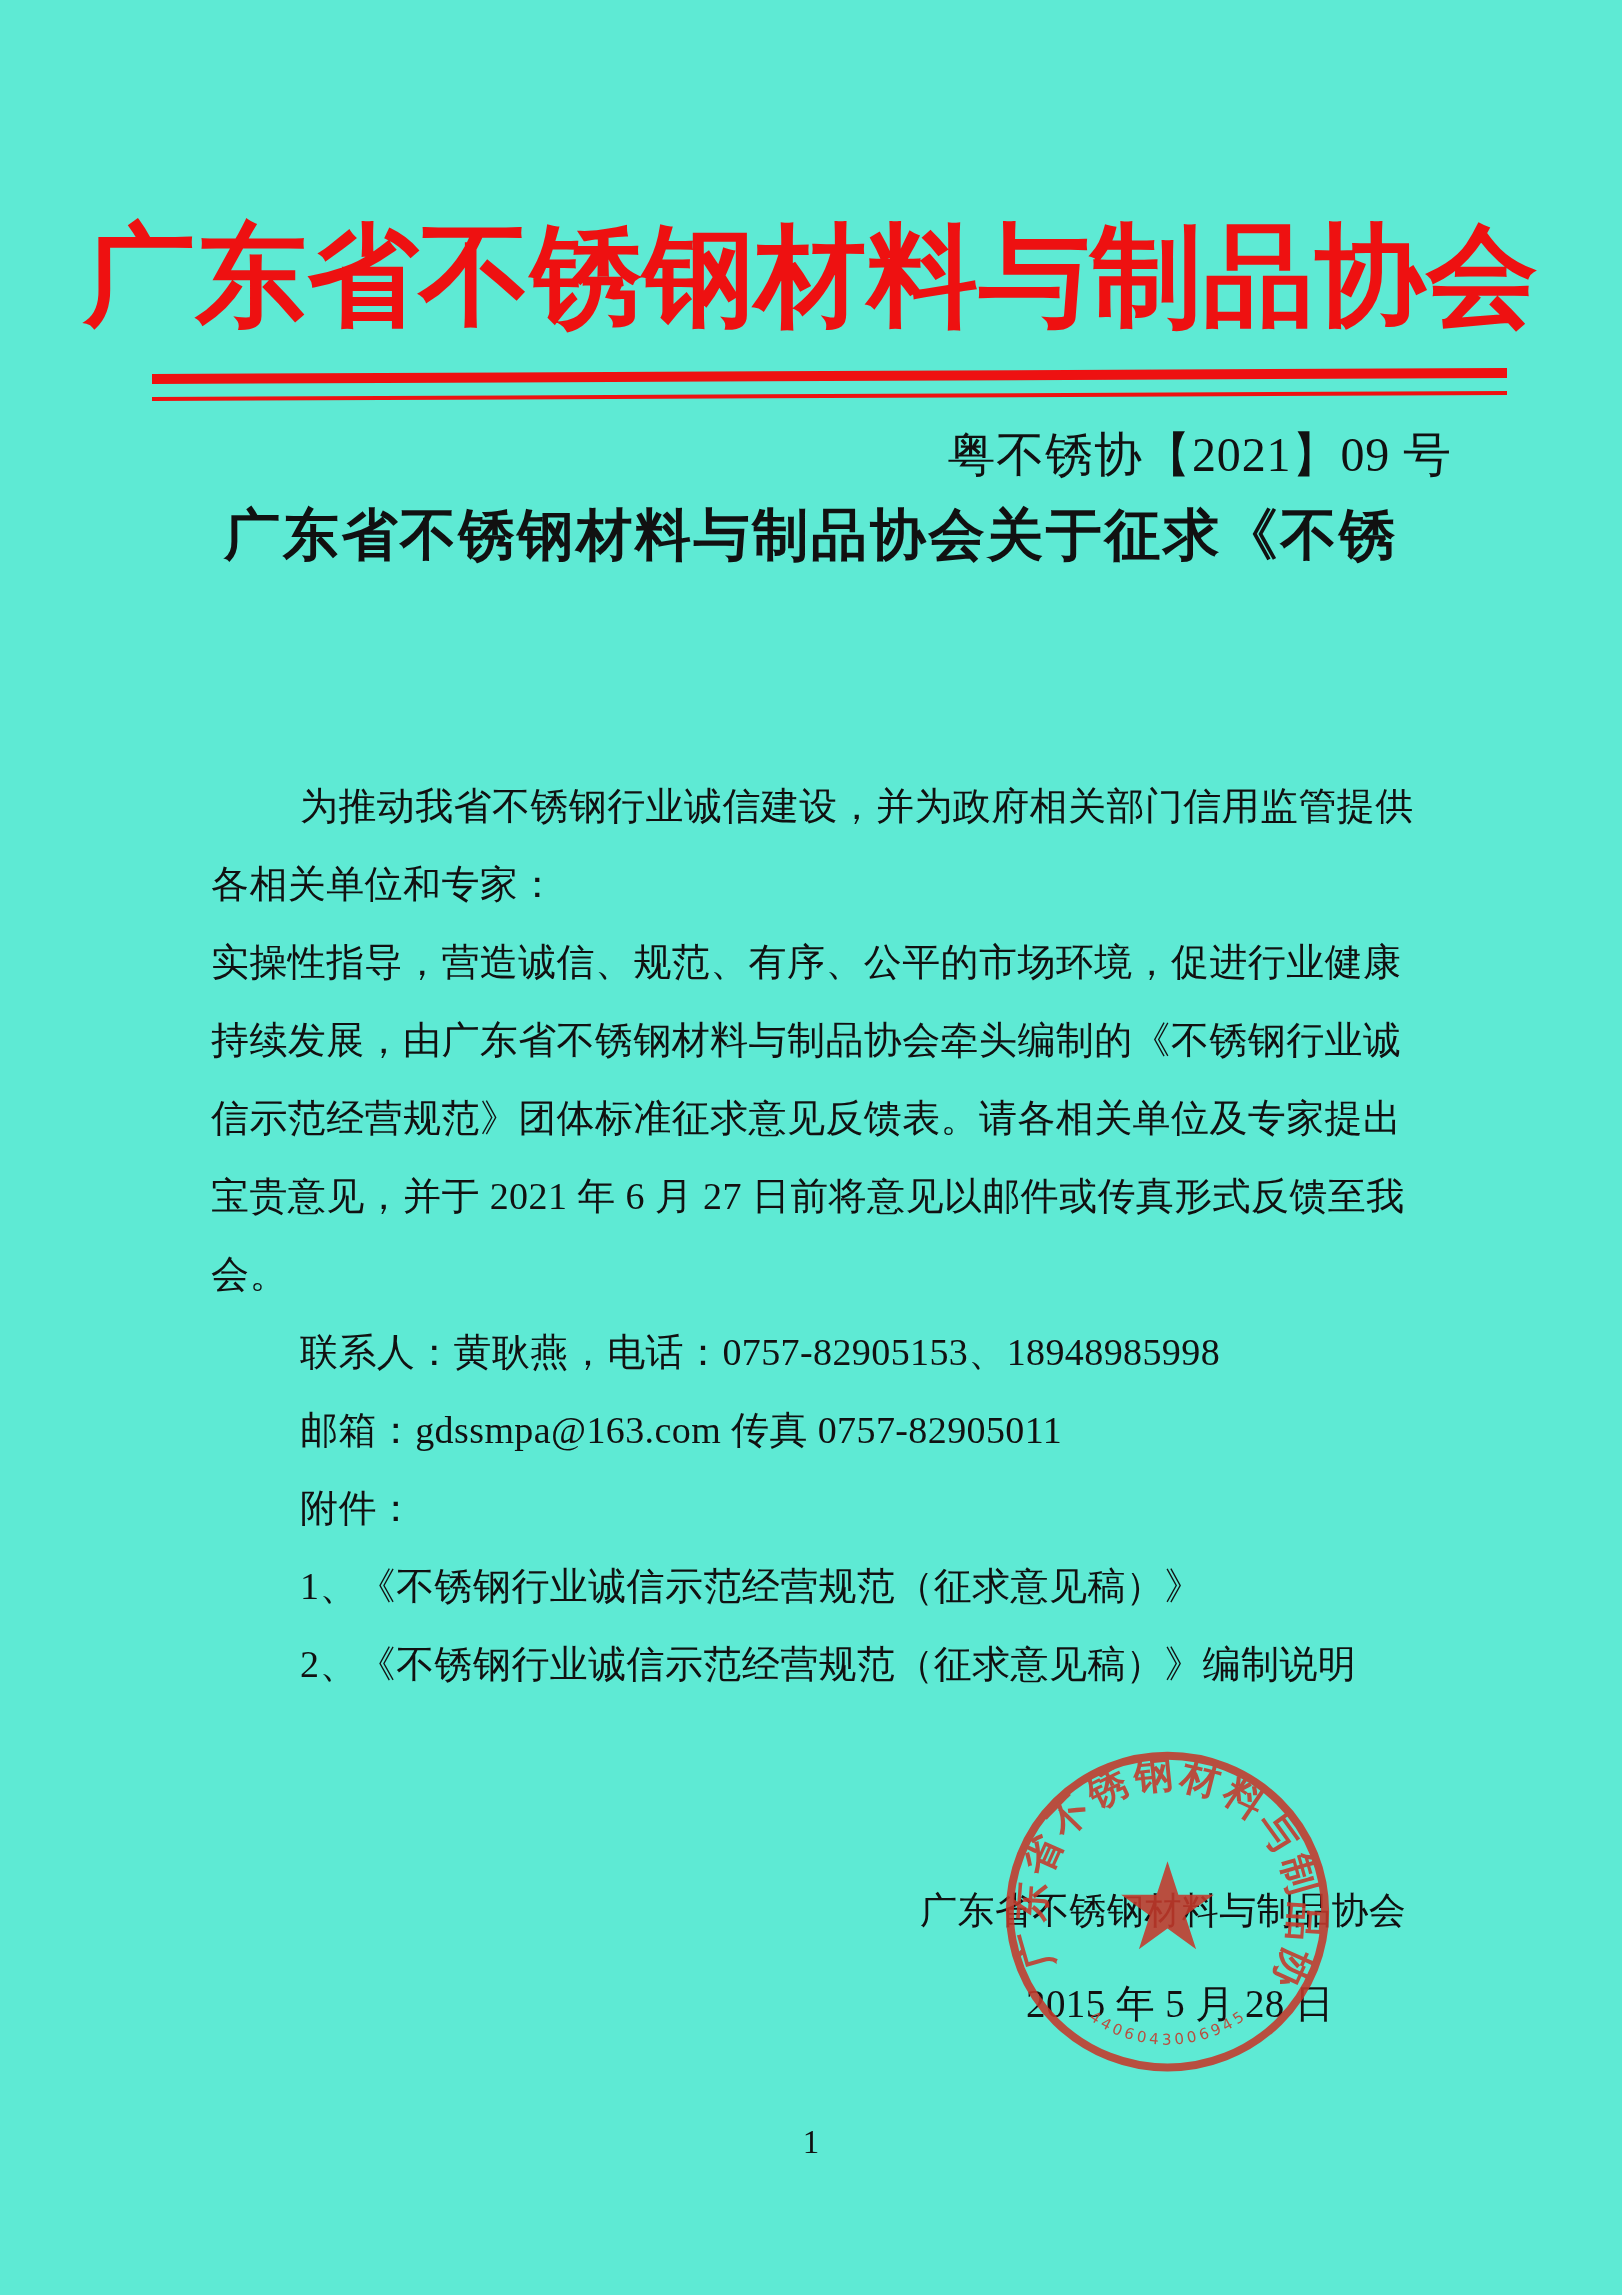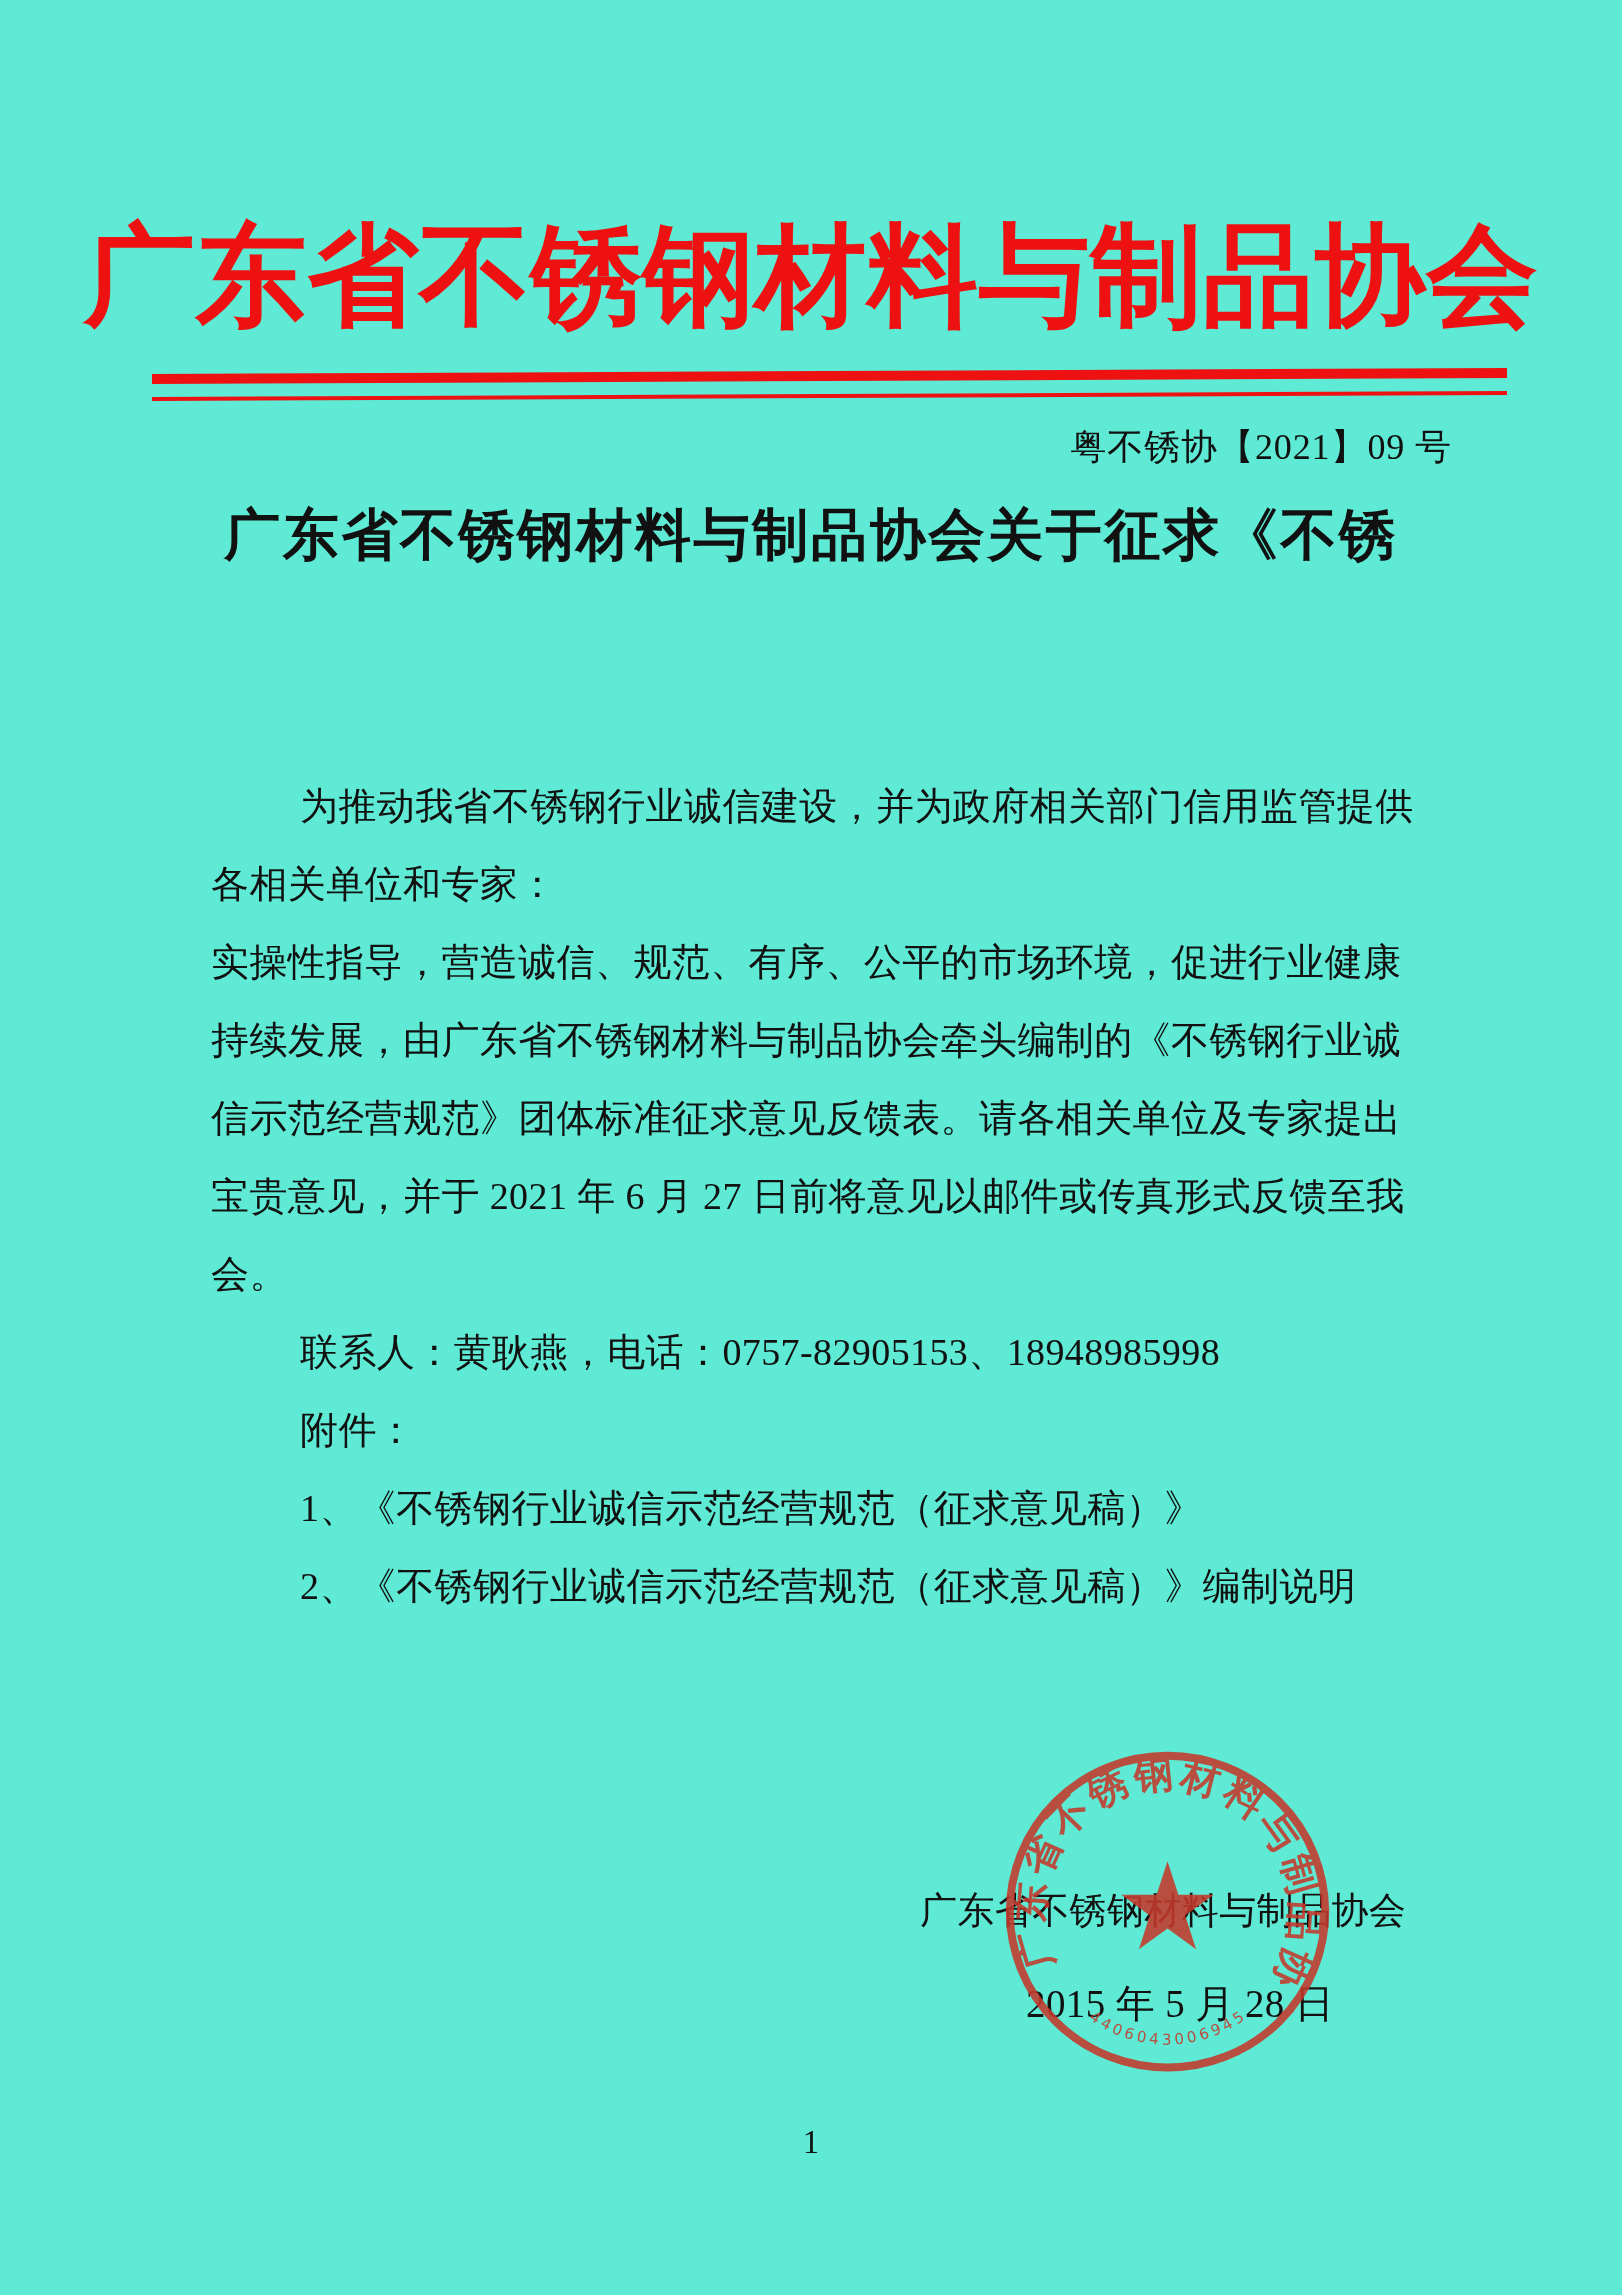--- a/index.html
+++ b/index.html
@@ -40,21 +40,21 @@
     width: 1355px;
     height: 3.5px;
     top: 394px;
     background: #ee1111;
     transform: rotate(-0.25deg);
   }
   .doc-number {
     position: absolute;
     top: 423px;
     right: 170px;
-    font-size: 36px;
+    font-size: 48px;
     letter-spacing: 0.9px;
     white-space: nowrap;
   }
   .doc-title {
     position: absolute;
     top: 492px;
     left: 0;
     width: 100%;
     text-align: center;
     font-size: 56px;
@@ -128,20 +128,21 @@
 
   <div class="body-text">
     <div class="body-line indent">为推动我省不锈钢行业诚信建设，并为政府相关部门信用监管提供</div>
     <div class="body-line">各相关单位和专家：</div>
     <div class="body-line">实操性指导，营造诚信、规范、有序、公平的市场环境，促进行业健康</div>
     <div class="body-line">持续发展，由广东省不锈钢材料与制品协会牵头编制的《不锈钢行业诚</div>
     <div class="body-line">信示范经营规范》团体标准征求意见反馈表。请各相关单位及专家提出</div>
     <div class="body-line">宝贵意见，并于 2021 年 6 月 27 日前将意见以邮件或传真形式反馈至我</div>
     <div class="body-line">会。</div>
     <div class="body-line indent">联系人：黄耿燕，电话：0757-82905153、18948985998</div>
+    <div class="body-line indent">邮箱：gdssmpa@163.com  传真 0757-82905011</div>
     <div class="body-line indent">附件：</div>
     <div class="body-line indent">1、《不锈钢行业诚信示范经营规范（征求意见稿）》</div>
     <div class="body-line indent">2、《不锈钢行业诚信示范经营规范（征求意见稿）》编制说明</div>
   </div>
 
   <div class="signature-org">广东省不锈钢材料与制品协会</div>
   <div class="signature-date">2015 年 5 月 28 日</div>
 
   <div class="seal-wrap">
     <svg width="337" height="333" viewBox="0 0 380 376">

